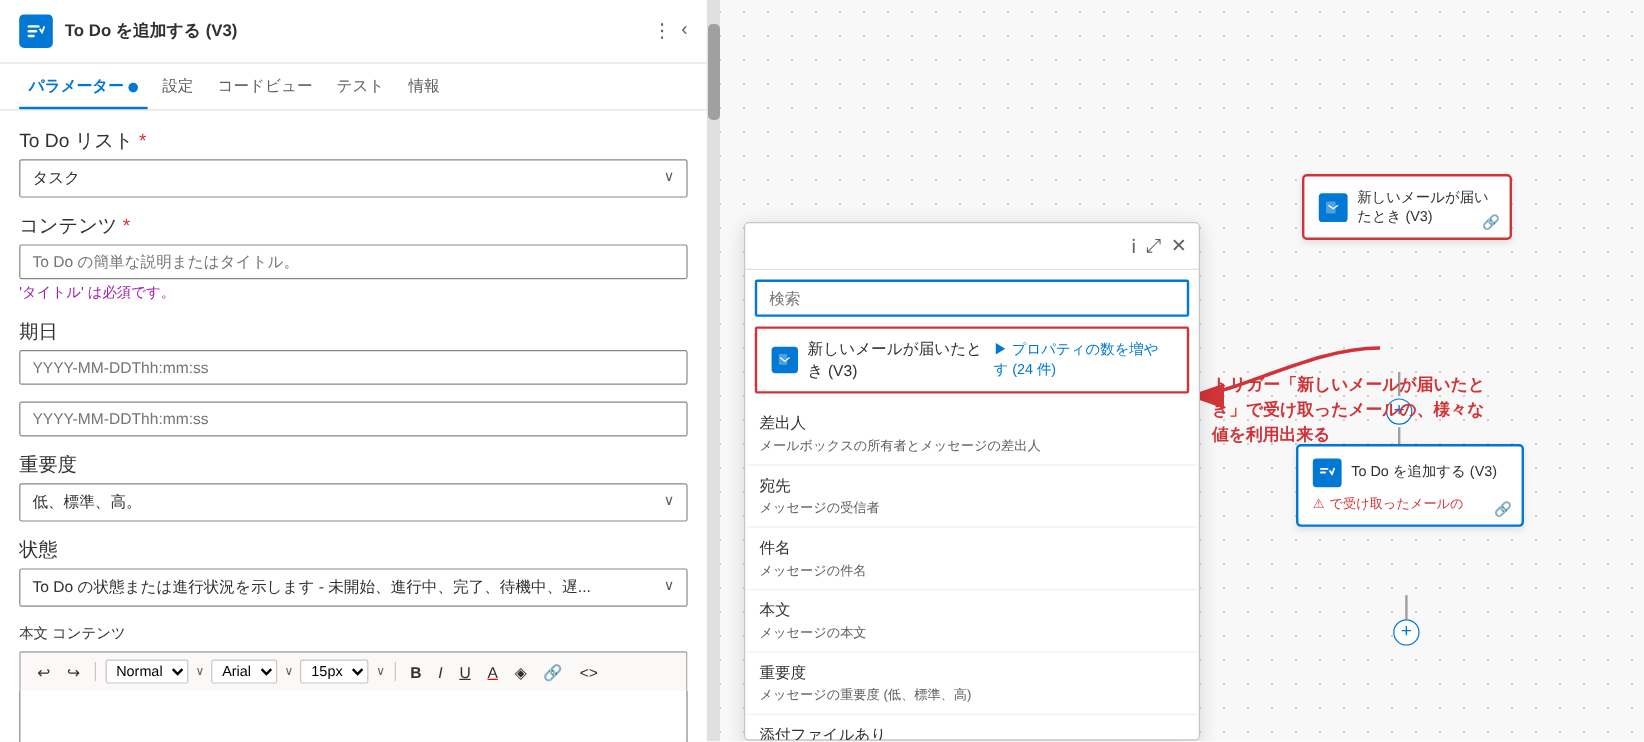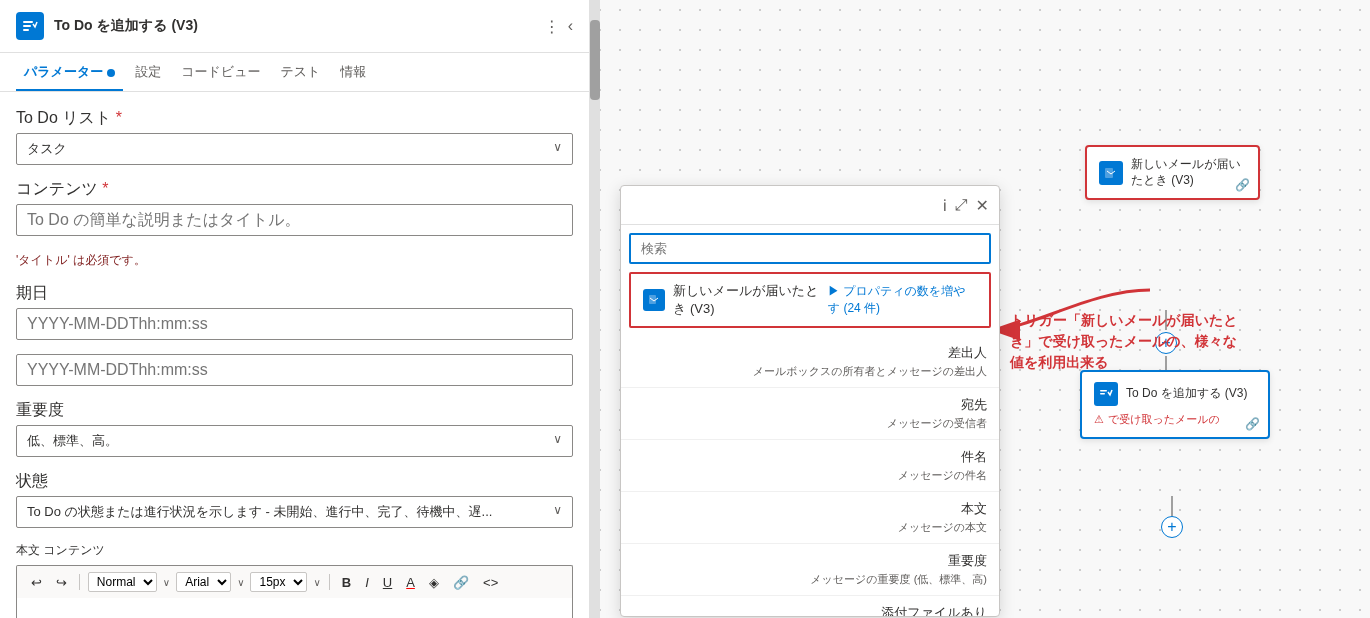--- a/index.html
+++ b/index.html
@@ -116,21 +116,21 @@
 
     .field-label .required {
       color: #d13438;
     }
 
     .field-input {
       width: 100%;
       padding: 6px 10px;
       border: 1px solid #8a8886;
       border-radius: 2px;
-      font-size: 16px;
+      font-size: 13px;
       color: #323130;
       background: #fff;
       outline: none;
     }
 
     .field-select {
       width: 100%;
       padding: 6px 10px;
       border: 1px solid #8a8886;
       border-radius: 2px;
@@ -142,23 +142,23 @@
       justify-content: space-between;
       cursor: pointer;
     }
 
     .field-select .chevron {
       color: #605e5c;
       font-size: 12px;
     }
 
     .error-text {
-      color: #7f1d1d;
+      color: #a21caf;
       font-size: 12px;
-      margin-top: 16px;
+      margin-top: 3px;
     }
 
     .toolbar {
       display: flex;
       align-items: center;
       gap: 6px;
       padding: 6px 10px;
       border: 1px solid #8a8886;
       border-bottom: none;
       border-radius: 2px 2px 0 0;
@@ -395,21 +395,20 @@
     .popup-expand {
       font-size: 12px;
       color: #0078d4;
       margin-left: auto;
       cursor: pointer;
     }
 
     .popup-list {
       max-height: 280px;
       overflow-y: auto;
-      text-align: right;
     }
 
     .popup-list-item {
       padding: 8px 12px;
       border-bottom: 1px solid #f0f0f0;
       cursor: pointer;
     }
 
     .popup-item-title {
       font-size: 13px;

